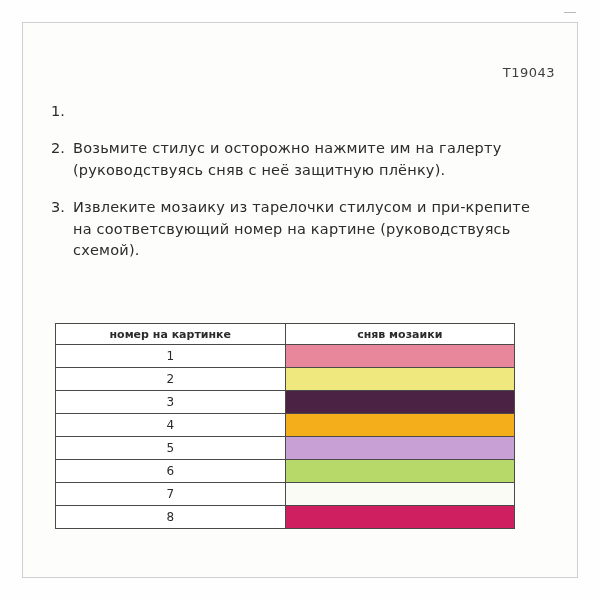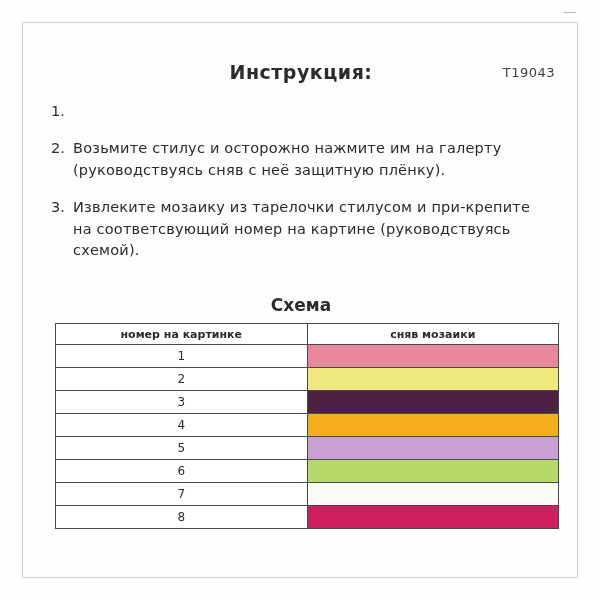--- a/index.html
+++ b/index.html
@@ -94,21 +94,21 @@
     width: 556px;
     text-align: center;
     font-size: 17px;
     font-weight: bold;
     color: #2b2b2b;
   }
   table.scheme {
     position: absolute;
     left: 32px;
     top: 300px;
-    width: 504px;
+    width: 460px;
     border-collapse: collapse;
     table-layout: fixed;
   }
   table.scheme th, table.scheme td {
     border: 1px solid #4a4a4a;
     padding: 0;
     height: 22px;
   }
   table.scheme th {
     font-size: 11px;
@@ -135,38 +135,36 @@
   }
 </style>
 </head>
 <body>
 
 <div class="page">
   <div class="corner-mark"></div>
   <div class="card">
     <div class="content">
 
-      <div class="title">Инструкция:</div>
       <div class="code">T19043</div>
 
       <div class="steps">
         <div class="step">
           <div class="step-num">1.</div>
         </div>
         <div class="step">
           <div class="step-num">2.</div>
           <div class="step-text">Возьмите стилус и осторожно нажмите им на галерту (руководствуясь сняв с неё защитную плёнку).</div>
         </div>
         <div class="step">
           <div class="step-num">3.</div>
           <div class="step-text">Извлеките мозаику из тарелочки стилусом и при-крепите на соответсвующий номер на картине (руководствуясь схемой).</div>
         </div>
       </div>
 
-      <div class="scheme-title">Схема</div>
 
       <table class="scheme">
         <thead>
           <tr>
             <th>номер на картинке</th>
             <th>сняв мозаики</th>
           </tr>
         </thead>
         <tbody>
           <tr>

